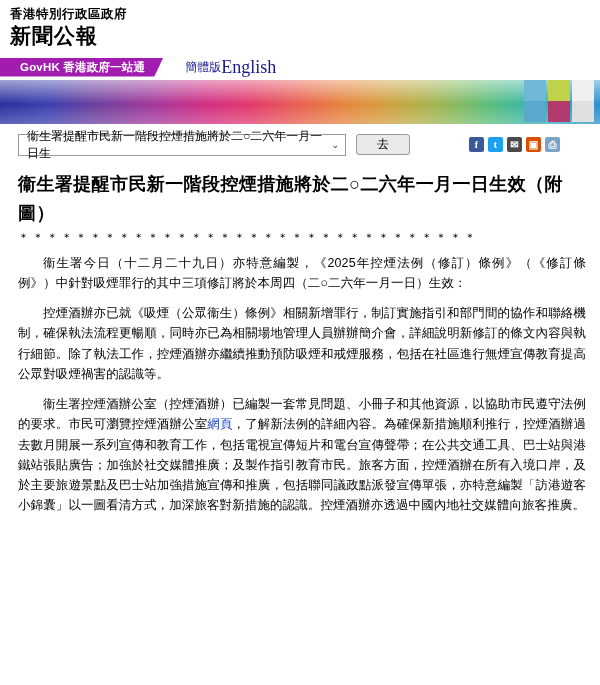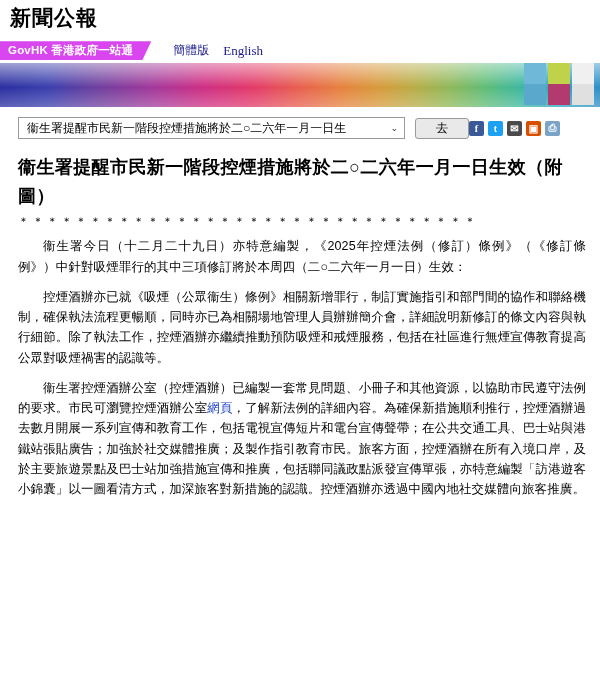--- a/index.html
+++ b/index.html
@@ -24,56 +24,54 @@
     line-height: 1.3;
     color: #000;
   }
   .gazette-title {
     font-size: 21px;
     font-weight: bold;
     letter-spacing: 1px;
     line-height: 1.25;
     margin-top: 1px;
     color: #000;
-    font-family: Liberation Mono, monospace;
   }
 
   
   .nav-bar {
     display: flex;
     align-items: stretch;
     height: 19px;
     margin-top: 6px;
     font-size: 11.5px;
   }
   .govhk-tab {
-    background: #d946ef;
+    background: #a21caf;
     color: #ffffff;
-    padding: 2px 10px 2px 8px;
+    padding: 2px 10px 2px 20px;
     display: flex;
     align-items: center;
     font-size: 11.5px;
     font-weight: bold;
     letter-spacing: 0.2px;
     clip-path: polygon(0 0, 100% 0, calc(100% - 9px) 100%, 0 100%);
     padding-right: 18px;
     text-align: center;
   }
   .lang-links {
     display: flex;
     align-items: center;
-    gap: 14px;
     padding-left: 22px;
   }
   .lang-links a {
     color: #1a1a8c;
     text-decoration: none;
     font-size: 12px;
   }
-  .lang-links a.en { font-family: "Liberation Serif", serif; font-size: 13px; }
+  .lang-links a.en { font-family: "Liberation Serif", serif; font-size: 18px; }
 
   
   .color-band {
     position: relative;
     height: 44px;
     margin-top: 3px;
     overflow: hidden;
     background: linear-gradient(to right,
       #2b2fa0 0%, #3a3fae 8%, #6d3f9e 16%, #a5379a 26%,
       #cf2f83 34%, #e23a6a 42%, #e8604e 50%, #e6833f 57%,
@@ -99,27 +97,27 @@
 
   
   .selector-row {
     display: flex;
     align-items: center;
     padding: 10px 10px 8px 18px;
     gap: 10px;
     position: relative;
   }
   .select-box {
-    width: 387px;
+    width: 328px;
     height: 22px;
     border: 1px solid #9a9a9a;
     background: #ffffff;
     display: flex;
     align-items: center;
-    justify-content: space-between;
+    justify-content: flex-end;
     padding: 0 6px 0 8px;
     font-size: 12px;
     color: #000;
   }
   .select-box .caret {
     font-size: 9px;
     color: #333;
     margin-left: 6px;
   }
   .go-button {
@@ -210,20 +208,21 @@
   }
   a.inline {
     color: #1a3fc4;
     text-decoration: none;
   }
 </style>
 </head>
 <body>
 
 <div class="site-header">
+  <div class="gov-name">香港特別行政區政府</div>
   <div class="gazette-title">新聞公報</div>
 </div>
 
 <div class="nav-bar">
   <div class="govhk-tab">GovHK 香港政府一站通</div>
   <div class="lang-links">
     <a href="#">簡體版</a>
     <a href="#" class="en">English</a>
   </div>
 </div>

